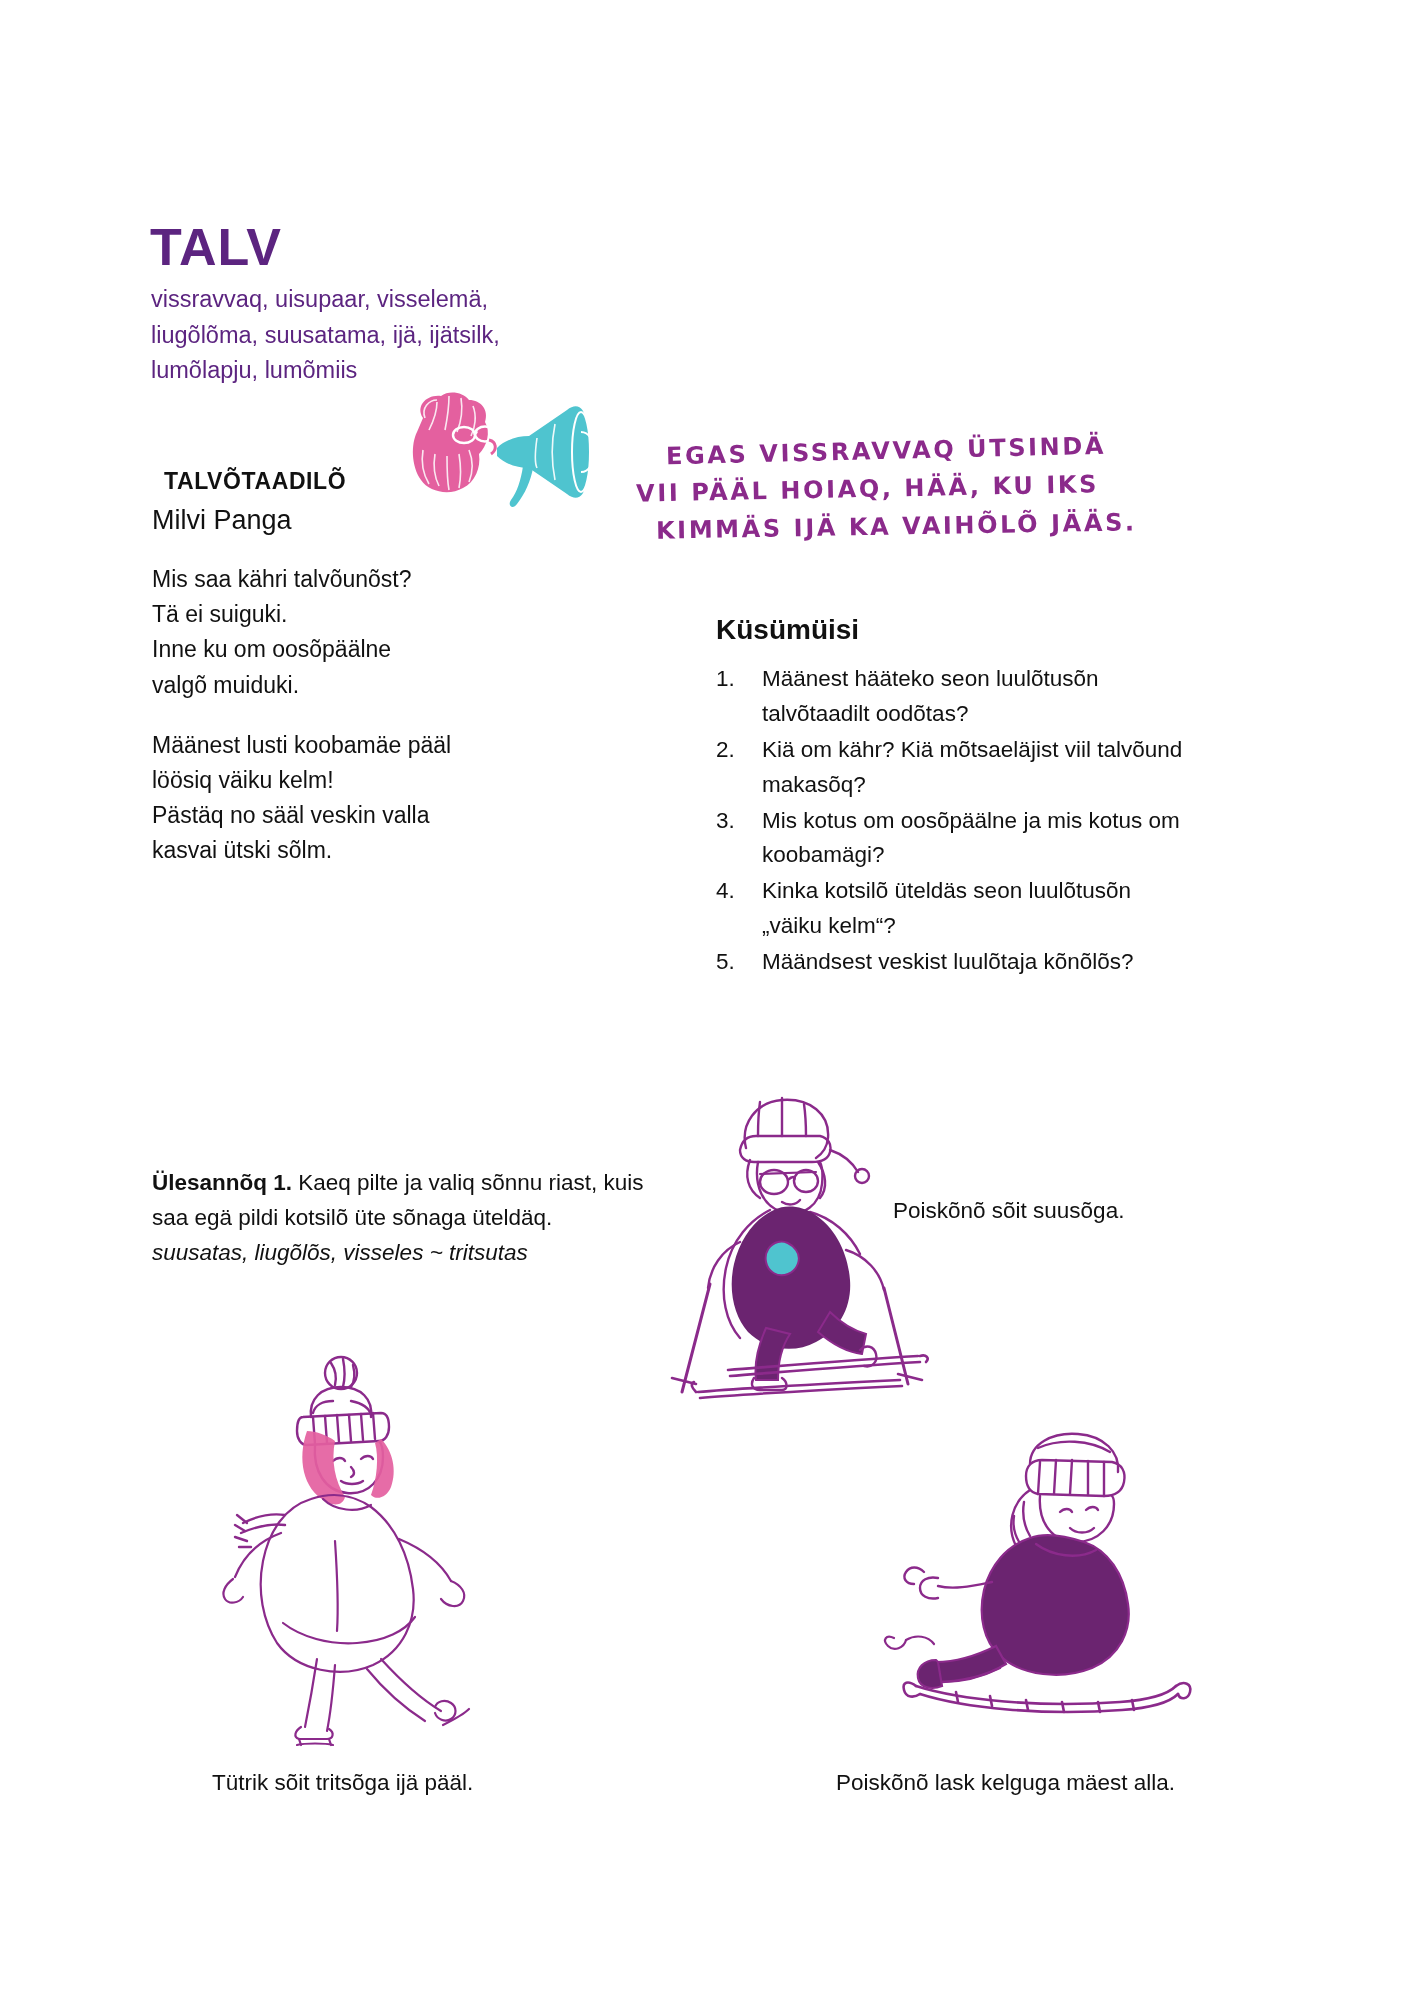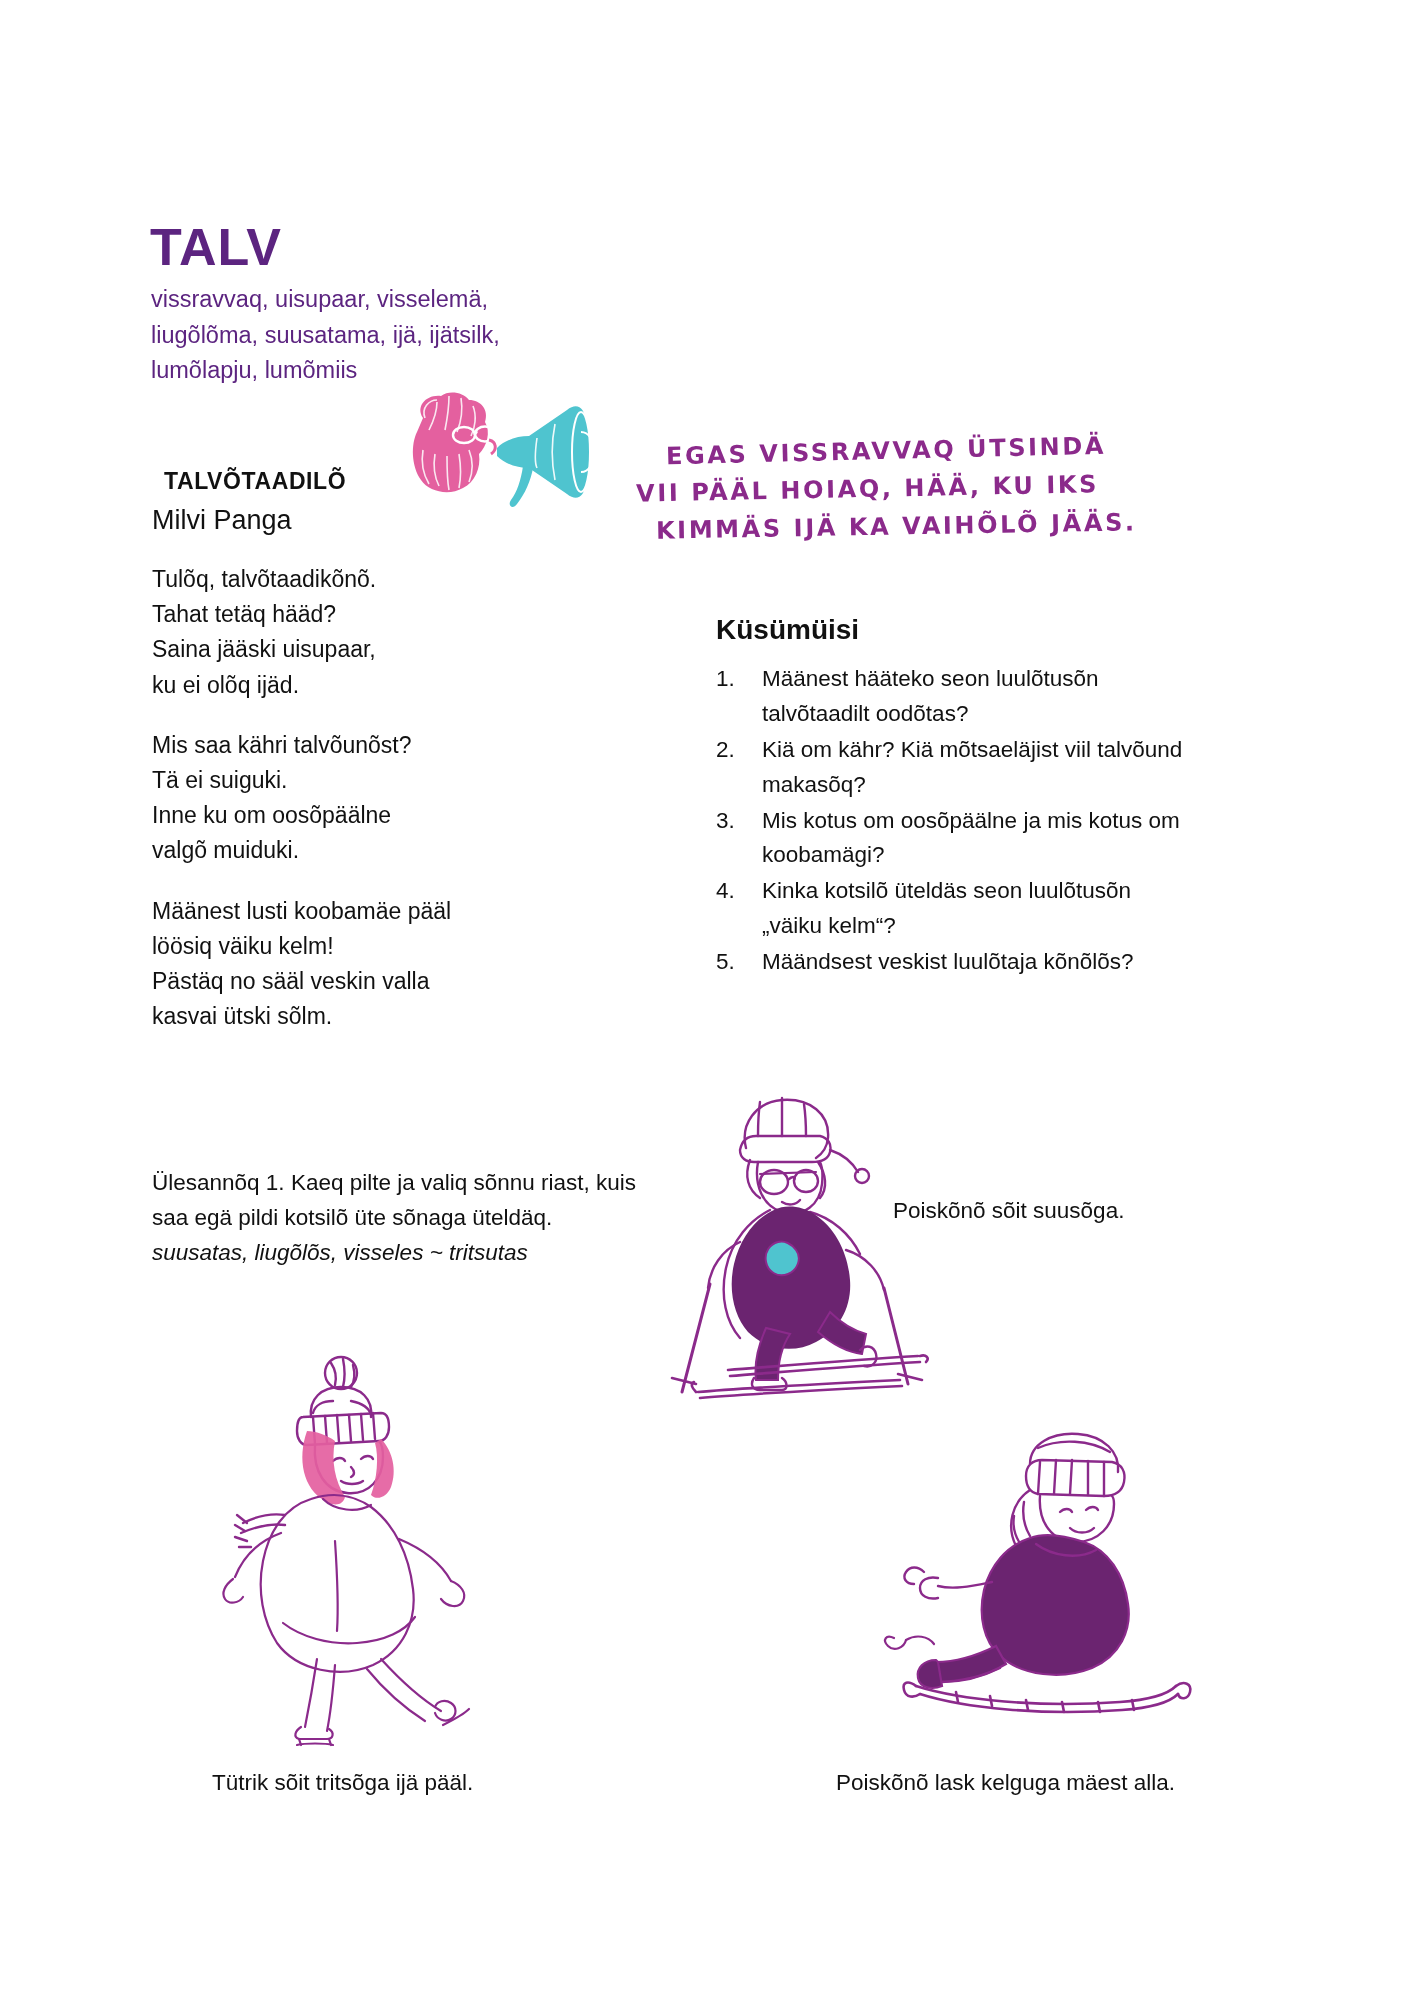--- a/index.html
+++ b/index.html
@@ -129,21 +129,21 @@
   
   #exercise {
     position: absolute;
     left: 152px;
     top: 1166px;
     width: 520px;
     font-size: 22.5px;
     line-height: 1.55;
     color: #111;
   }
-  #exercise .ex-label { font-weight: normal; }
+  #exercise .ex-label { font-weight: bold; }
   #exercise .ex-words {
     font-style: italic;
     display: block;
     margin-top: 0;
   }
 
   
   .caption {
     position: absolute;
     font-size: 22.5px;
@@ -221,26 +221,20 @@
   <div id="handwriting">
     <span class="hw-line">EGAS VISSRAVVAQ ÜTSINDÄ</span>
     <span class="hw-line">VII PÄÄL HOIAQ, HÄÄ, KU IKS</span>
     <span class="hw-line">KIMMÄS IJÄ KA VAIHÕLÕ JÄÄS.</span>
   </div>
 
   <div id="poem-title">TALVÕTAADILÕ</div>
   <div id="poem-author">Milvi Panga</div>
 
   <div id="poem-body">
-    <div class="stanza">
-      <div class="line">Tulõq, talvõtaadikõnõ.</div>
-      <div class="line">Tahat tetäq hääd?</div>
-      <div class="line">Saina jääski uisupaar,</div>
-      <div class="line">ku ei olõq ijäd.</div>
-    </div>
     <div class="stanza">
       <div class="line">Mis saa kähri talvõunõst?</div>
       <div class="line">Tä ei suiguki.</div>
       <div class="line">Inne ku om oosõpäälne</div>
       <div class="line">valgõ muiduki.</div>
     </div>
     <div class="stanza">
       <div class="line">Määnest lusti koobamäe pääl</div>
       <div class="line">löösiq väiku kelm!</div>
       <div class="line">Pästäq no sääl veskin valla</div>

